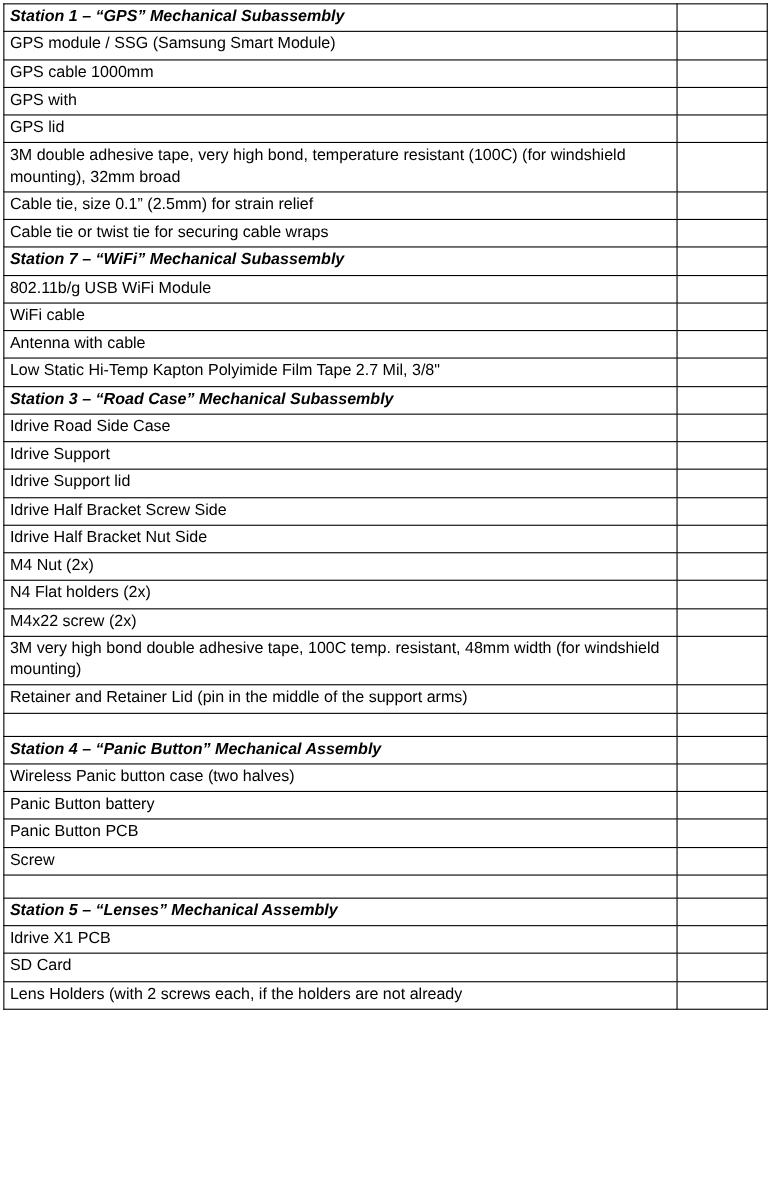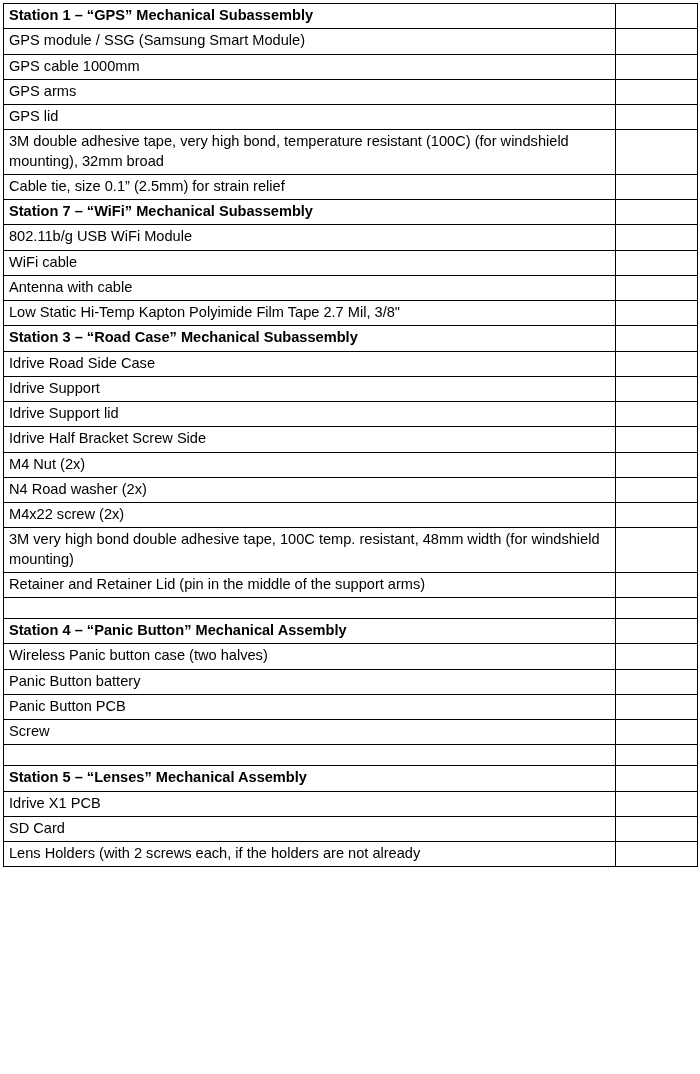--- a/index.html
+++ b/index.html
@@ -37,20 +37,21 @@
     line-height: 1.32;
     height: 22px;
     box-sizing: border-box;
     word-wrap: break-word;
   }
   table.bom td.qty {
     padding: 2px 3px 3px 3px;
   }
   tr.station td.desc {
     font-weight: bold;
+    font-style: italic;
   }
   tr.spacer td {
     height: 21px;
   }
 </style>
 </head>
 <body>
 
 <div class="sheet">
   <table class="bom">
@@ -65,35 +66,39 @@
         </tr>
         <tr class="item">
           <td class="desc">GPS module / SSG (Samsung Smart Module)</td>
           <td class="qty"></td>
         </tr>
         <tr class="item">
           <td class="desc">GPS cable 1000mm</td>
           <td class="qty"></td>
         </tr>
         <tr class="item">
-          <td class="desc">GPS arms</td>
+          <td class="desc">GPS with</td>
           <td class="qty"></td>
         </tr>
         <tr class="item">
           <td class="desc">GPS lid</td>
           <td class="qty"></td>
         </tr>
         <tr class="item">
           <td class="desc"> 3M double adhesive tape, very high bond, temperature resistant (100C) (for windshield mounting), 32mm broad</td>
           <td class="qty"></td>
         </tr>
         <tr class="item">
           <td class="desc">Cable tie, size 0.1” (2.5mm)  for strain relief</td>
           <td class="qty"></td>
         </tr>
+        <tr class="item">
+          <td class="desc">Cable tie or twist tie for securing cable wraps</td>
+          <td class="qty"></td>
+        </tr>
         <tr class="station">
           <td class="desc">Station 7 – “WiFi” Mechanical Subassembly</td>
           <td class="qty"></td>
         </tr>
         <tr class="item">
           <td class="desc">802.11b/g USB WiFi Module</td>
           <td class="qty"></td>
         </tr>
         <tr class="item">
           <td class="desc">WiFi cable</td>
@@ -121,25 +126,29 @@
         </tr>
         <tr class="item">
           <td class="desc">Idrive Support lid</td>
           <td class="qty"></td>
         </tr>
         <tr class="item">
           <td class="desc">Idrive Half Bracket Screw Side</td>
           <td class="qty"></td>
         </tr>
         <tr class="item">
+          <td class="desc">Idrive Half Bracket Nut Side</td>
+          <td class="qty"></td>
+        </tr>
+        <tr class="item">
           <td class="desc">M4 Nut (2x)</td>
           <td class="qty"></td>
         </tr>
         <tr class="item">
-          <td class="desc">N4 Road washer (2x)</td>
+          <td class="desc">N4 Flat holders (2x)</td>
           <td class="qty"></td>
         </tr>
         <tr class="item">
           <td class="desc">M4x22 screw (2x)</td>
           <td class="qty"></td>
         </tr>
         <tr class="item">
           <td class="desc">3M very high bond double adhesive tape, 100C temp. resistant, 48mm width (for windshield mounting)</td>
           <td class="qty"></td>
         </tr>

